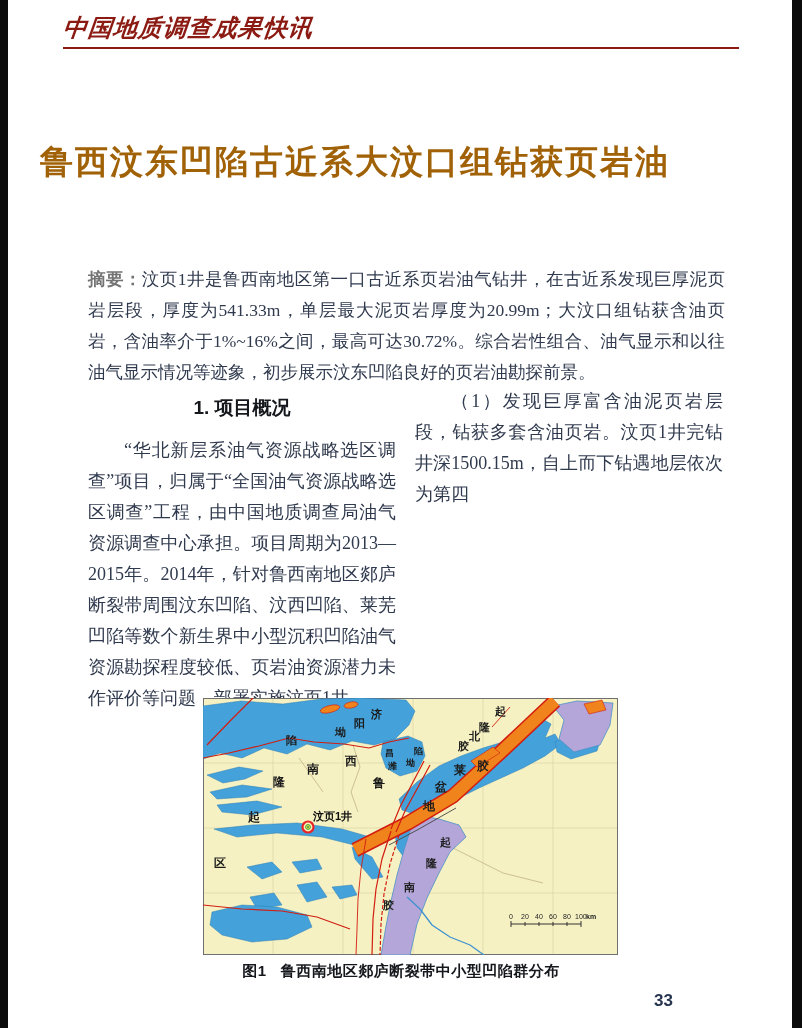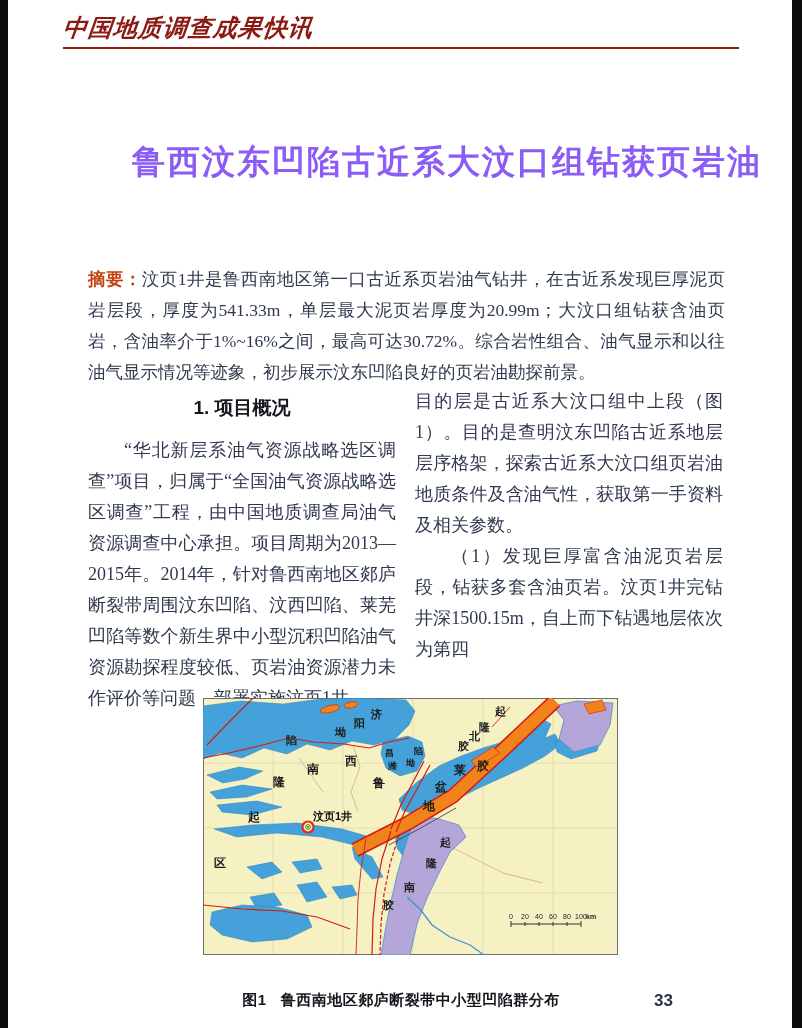--- a/index.html
+++ b/index.html
@@ -13,44 +13,44 @@
 
   .header{position:absolute;left:63px;top:12px;width:676px;display:flex;justify-content:space-between;align-items:flex-end;}
   .masthead{
     font-family:"DejaVu Serif",serif;font-style:italic;font-weight:bold;
     font-size:24px;color:#8b1a12;transform:skewX(-6deg);letter-spacing:1px;white-space:nowrap;
   }
   .issue{font-family:"Liberation Sans","DejaVu Sans",sans-serif;font-weight:bold;font-size:15px;color:#151515;padding-bottom:3px;white-space:nowrap;}
   .head-rule{position:absolute;left:63px;top:47px;width:676px;height:2px;background:#8b1a12;}
 
   .title{
-    position:absolute;left:40px;top:140px;width:722px;text-align:right;
-    font-family:"Liberation Sans","DejaVu Sans",sans-serif;font-weight:bold;
-    font-size:33px;letter-spacing:2px;color:#8b5cf6;white-space:nowrap;
+    position:absolute;left:40px;top:140px;width:722px;text-align:left;
+    font-family:"Liberation Sans","DejaVu Sans",sans-serif;font-weight:bold;
+    font-size:33px;letter-spacing:2px;color:#a16207;white-space:nowrap;
   }
 
   .abstract{
     position:absolute;left:88px;top:246px;width:637px;
     font-size:17.5px;line-height:31px;color:#303a4e;text-align:justify;text-justify:inter-ideograph;
   }
-  .abstract .abs-label{font-weight:bold;color:#c2410c;margin-top:14px;}
+  .abstract .abs-label{font-weight:bold;color:#737373;margin-top:14px;}
 
   .columns{position:absolute;left:88px;top:386px;width:643px;display:flex;gap:19px;}
   .col{width:308px;font-size:18px;line-height:31px;color:#303a4e;text-align:justify;text-justify:inter-ideograph;}
   .col-h{
     font-family:"Liberation Sans","DejaVu Sans",sans-serif;font-weight:bold;
     font-size:19px;color:#14171c;text-align:center;margin:6px 0 12px 0;
   }
   .col-h.second{margin-top:16px;}
   .col p{margin:0;text-indent:2em;}
   .col p.cont{text-indent:0;}
 
   .figure{position:absolute;left:203px;top:698px;width:415px;height:257px;}
   .caption{
-    position:absolute;left:63px;top:991px;width:676px;text-align:center;
+    position:absolute;left:63px;top:962px;width:676px;text-align:center;
     font-family:"Liberation Sans","DejaVu Sans",sans-serif;font-weight:bold;
     font-size:15px;letter-spacing:0.5px;color:#14171c;
   }
   .caption .cap-label{margin-right:14px;}
 
   .pageno{
     position:absolute;left:654px;top:991px;
     font-family:"Liberation Sans","DejaVu Sans",sans-serif;font-weight:bold;
     font-size:17px;color:#26344f;
   }
@@ -75,21 +75,20 @@
 <div class="title">鲁西汶东凹陷古近系大汶口组钻获页岩油</div>
 
 <p class="abstract"><span class="abs-label">摘要：</span><span>汶页1井是鲁西南地区第一口古近系页岩油气钻井，在古近系发现巨厚泥页岩层段，厚度为541.33m，单层最大泥页岩厚度为20.99m；大汶口组钻获含油页岩，含油率介于1%~16%之间，最高可达30.72%。综合岩性组合、油气显示和以往油气显示情况等迹象，初步展示汶东凹陷良好的页岩油勘探前景。</span></p>
 
 <div class="columns">
   <div class="col">
     <div class="col-h">1. 项目概况</div>
     <p>“华北新层系油气资源战略选区调查”项目，归属于“全国油气资源战略选区调查”工程，由中国地质调查局油气资源调查中心承担。项目周期为2013—2015年。2014年，针对鲁西南地区郯庐断裂带周围汶东凹陷、汶西凹陷、莱芜凹陷等数个新生界中小型沉积凹陷油气资源勘探程度较低、页岩油资源潜力未作评价等问题，部署实施汶页1井，</p>
   </div>
   <div class="col">
-    <p class="cont">目的层是古近系大汶口组中上段（图1）。目的是查明汶东凹陷古近系地层层序格架，探索古近系大汶口组页岩油地质条件及含油气性，获取第一手资料及相关参数。</p>
     <p>（1）发现巨厚富含油泥页岩层段，钻获多套含油页岩。汶页1井完钻井深1500.15m，自上而下钻遇地层依次为第四</p>
   </div>
 </div>
 
 <div class="figure">
 <svg viewBox="0 0 415 257" width="415" height="257" xmlns="http://www.w3.org/2000/svg">
 
   <rect x="0.5" y="0.5" width="414" height="256" fill="#f6f1c3" stroke="#6f6f6f" stroke-width="1"></rect>
 
   <g stroke="#d9d09f" stroke-width="0.6">

